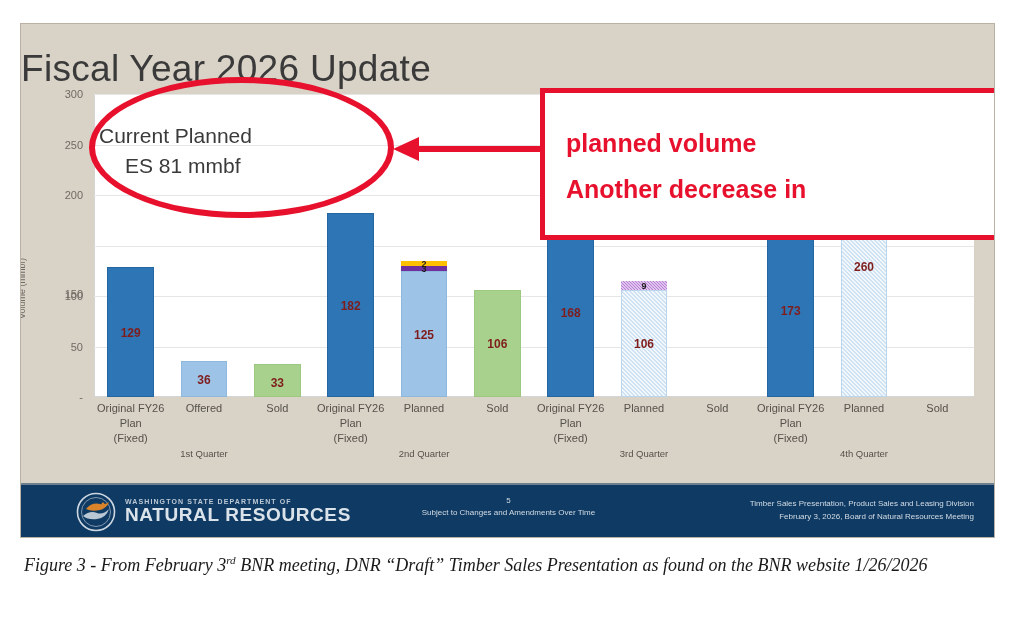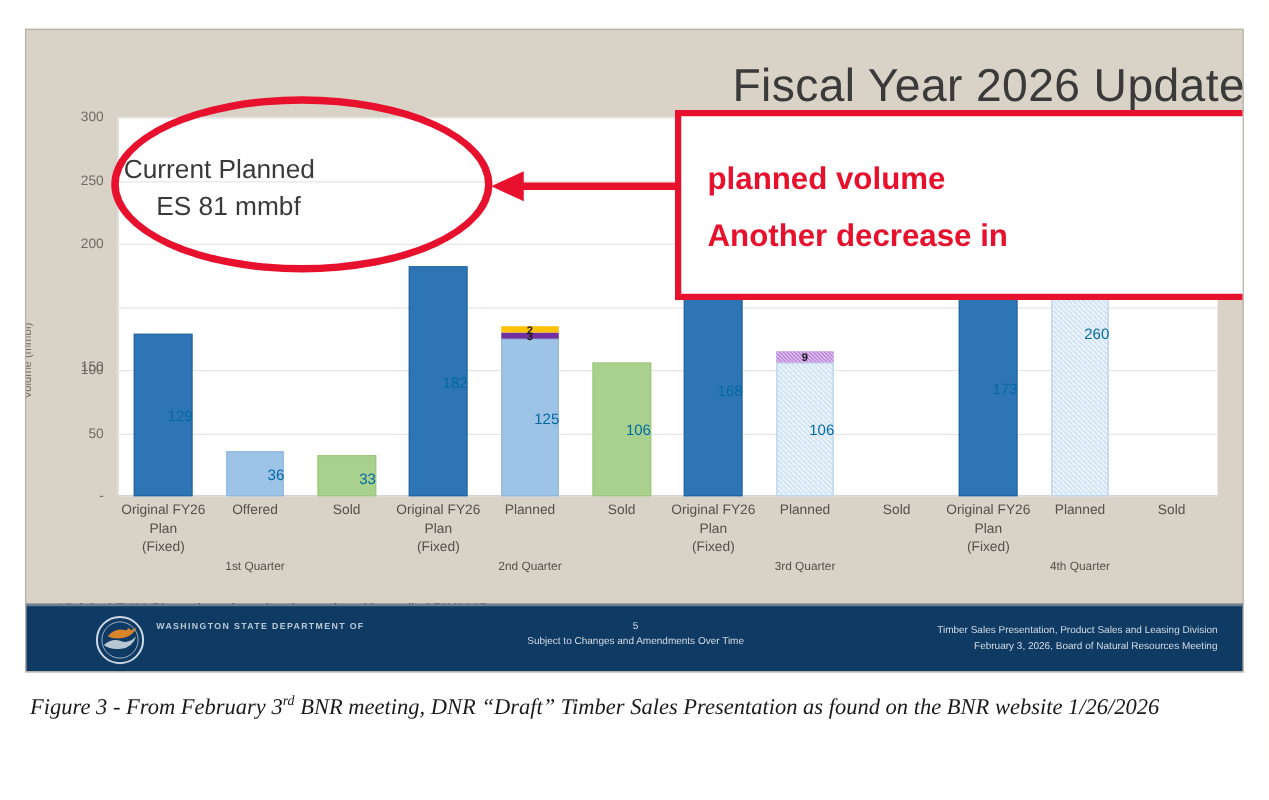--- a/index.html
+++ b/index.html
@@ -15,21 +15,21 @@
   #figure-root{position:absolute;left:0;top:0;width:1015px;height:640px;}
 
   #slide{
     position:absolute;left:20px;top:23px;width:975px;height:515px;
     background:#d9d2c7;border:1px solid #b9b1a4;box-sizing:border-box;
     overflow:hidden;
   }
 
   
   #slide-title{
-    position:absolute;left:0;top:24px;width:975px;text-align:right;
+    position:absolute;left:0;top:24px;width:975px;text-align:left;
     font-size:37px;font-weight:400;color:#3a3a3a;letter-spacing:.3px;
     font-family:"Liberation Sans", sans-serif;
   }
 
   
   #plot-area{
     position:absolute;left:73px;top:70px;width:880px;height:303px;
     background:#ffffff;box-sizing:border-box;
   }
   .gridline{position:absolute;left:0;width:100%;height:1px;background:#e6e6e6;}
@@ -46,22 +46,22 @@
     position:absolute;left:-12px;top:225px;
     font-size:9px;color:#6e6a64;
     transform:rotate(-90deg);transform-origin:left top;white-space:nowrap;
   }
 
   
   .bar-slot{position:absolute;bottom:0;}
   .bar{position:absolute;bottom:0;width:100%;box-sizing:border-box;}
   .seg{position:absolute;left:0;width:100%;box-sizing:border-box;}
   .bar-label{
-    position:absolute;left:0;width:100%;text-align:right;
-    font-size:12px;font-weight:normal;color:#0369a1;
+    position:absolute;left:0;width:100%;text-align:center;
+    font-size:12px;font-weight:bold;color:#7f1d1d;
   }
   .seg-label{
     position:absolute;left:0;width:100%;text-align:center;
     font-size:9px;font-weight:bold;color:#1c1c1c;
   }
 
   .c-darkblue{background:#2e75b6;border:1px solid #2466a0;}
   .c-medblue{background:#9dc3e6;border:1px solid #8fb8df;}
   .c-green{background:#a9d18e;border:1px solid #9cc87f;}
   .c-hatch{
@@ -264,20 +264,21 @@
     <div id="slide-footer">
       <svg id="dnr-logo" viewBox="0 0 40 40">
         <circle cx="20" cy="20" r="18.5" fill="#0e3a63" stroke="#cfd8e2" stroke-width="1.6"></circle>
         <circle cx="20" cy="20" r="14.5" fill="none" stroke="#9fb0c2" stroke-width="0.8"></circle>
         <path d="M7 24 q7 -6 14 -3 q6 2 12 -4 q-3 9 -12 10 q-9 1 -14 -3z" fill="#b9c6d4"></path>
         <path d="M10 17 q6 -7 14 -5 q5 1 9 -2 q-2 6 -9 8 q-8 2 -14 -1z" fill="#d9832a"></path>
         <circle cx="27" cy="12" r="1.4" fill="#d9832a"></circle>
       </svg>
       <div id="dnr-wordmark">
         <div id="dnr-line1">WASHINGTON STATE DEPARTMENT OF</div>
+        <div id="dnr-line2">NATURAL RESOURCES</div>
       </div>
       <div id="footer-center">
         <div>5</div>
         <div>Subject to Changes and Amendments Over Time</div>
       </div>
       <div id="footer-right">
         <div>Timber Sales Presentation, Product Sales and Leasing Division</div>
         <div>February 3, 2026, Board of Natural Resources Meeting</div>
       </div>
     </div>

